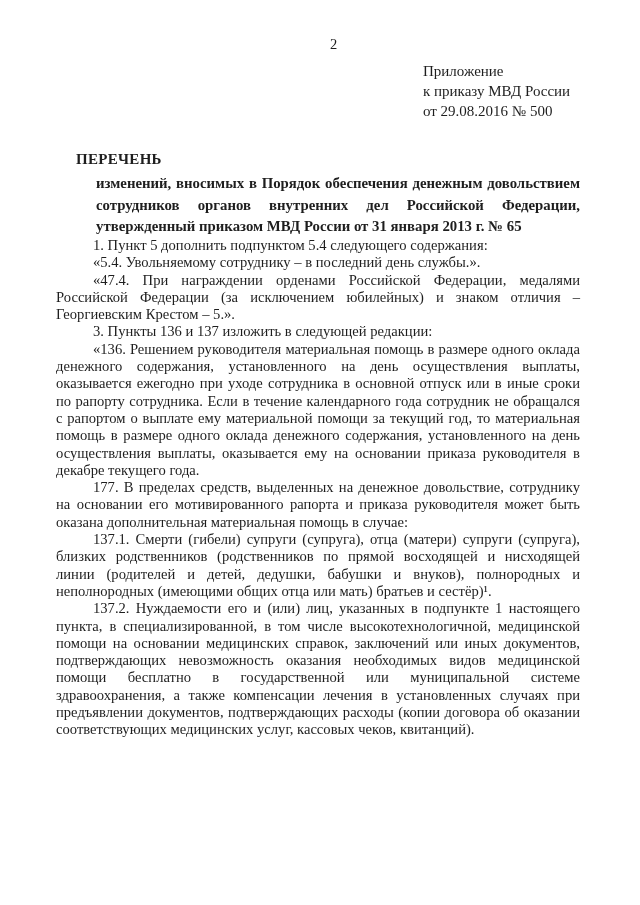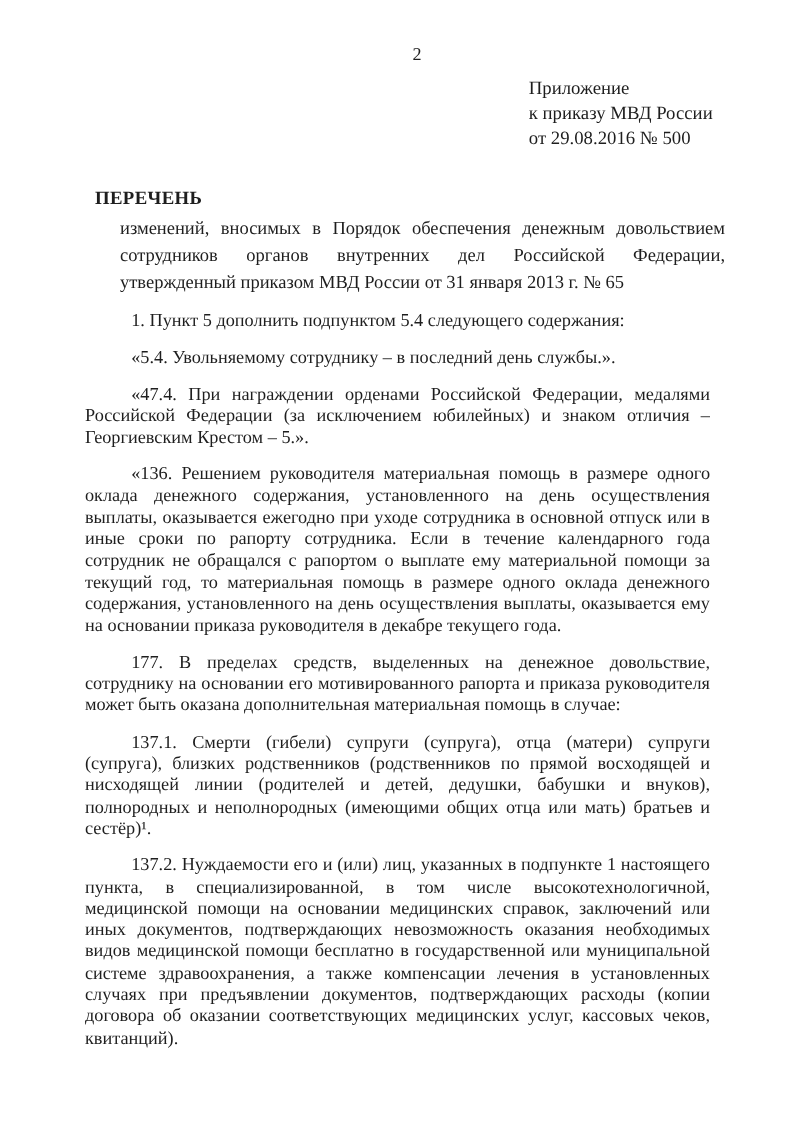--- a/index.html
+++ b/index.html
@@ -40,38 +40,38 @@
     font-weight: bold;
     font-size: 15px;
     line-height: 18px;
     letter-spacing: 0.3px;
   }
   .doc-subtitle {
     position: absolute;
     top: 173px;
     left: 96px;
     width: 484px;
-    font-weight: normal;
+    font-weight: bold;
     font-size: 14.8px;
     line-height: 21.6px;
     text-align: justify;
     text-align-last: left;
   }
   .doc-body {
     position: absolute;
     top: 237px;
     left: 56px;
     width: 524px;
     font-size: 14.6px;
     line-height: 17.3px;
     text-align: justify;
     text-align-last: left;
   }
   .doc-body p {
-    margin: 12px;
+    margin: 0;
     padding: 0;
     text-indent: 37px;
   }
 </style>
 </head>
 <body>
 
 <div class="page">
 
   <div class="page-number">2</div>
@@ -83,19 +83,20 @@
   </div>
 
   <div class="doc-title">ПЕРЕЧЕНЬ</div>
 
   <div class="doc-subtitle">изменений, вносимых в Порядок обеспечения денежным довольствием сотрудников органов внутренних дел Российской Федерации, утвержденный приказом МВД России от 31 января 2013 г. № 65</div>
 
   <div class="doc-body">
     <p>1. Пункт 5 дополнить подпунктом 5.4 следующего содержания:</p>
     <p>«5.4. Увольняемому сотруднику – в последний день службы.».</p>
     <p>«47.4. При награждении орденами Российской Федерации, медалями Российской Федерации (за исключением юбилейных) и знаком отличия – Георгиевским Крестом – 5.».</p>
+    <p>3. Пункты 136 и 137 изложить в следующей редакции:</p>
     <p>«136. Решением руководителя материальная помощь в размере одного оклада денежного содержания, установленного на день осуществления выплаты, оказывается ежегодно при уходе сотрудника в основной отпуск или в иные сроки по рапорту сотрудника. Если в течение календарного года сотрудник не обращался с рапортом о выплате ему материальной помощи за текущий год, то материальная помощь в размере одного оклада денежного содержания, установленного на день осуществления выплаты, оказывается ему на основании приказа руководителя в декабре текущего года.</p>
     <p>177. В пределах средств, выделенных на денежное довольствие, сотруднику на основании его мотивированного рапорта и приказа руководителя может быть оказана дополнительная материальная помощь в случае:</p>
     <p>137.1. Смерти (гибели) супруги (супруга), отца (матери) супруги (супруга), близких родственников (родственников по прямой восходящей и нисходящей линии (родителей и детей, дедушки, бабушки и внуков), полнородных и неполнородных (имеющими общих отца или мать) братьев и сестёр)¹.</p>
     <p>137.2. Нуждаемости его и (или) лиц, указанных в подпункте 1 настоящего пункта, в специализированной, в том числе высокотехнологичной, медицинской помощи на основании медицинских справок, заключений или иных документов, подтверждающих невозможность оказания необходимых видов медицинской помощи бесплатно в государственной или муниципальной системе здравоохранения, а также компенсации лечения в установленных случаях при предъявлении документов, подтверждающих расходы (копии договора об оказании соответствующих медицинских услуг, кассовых чеков, квитанций).</p>
   </div>
 
 </div>
 
 </body></html>

